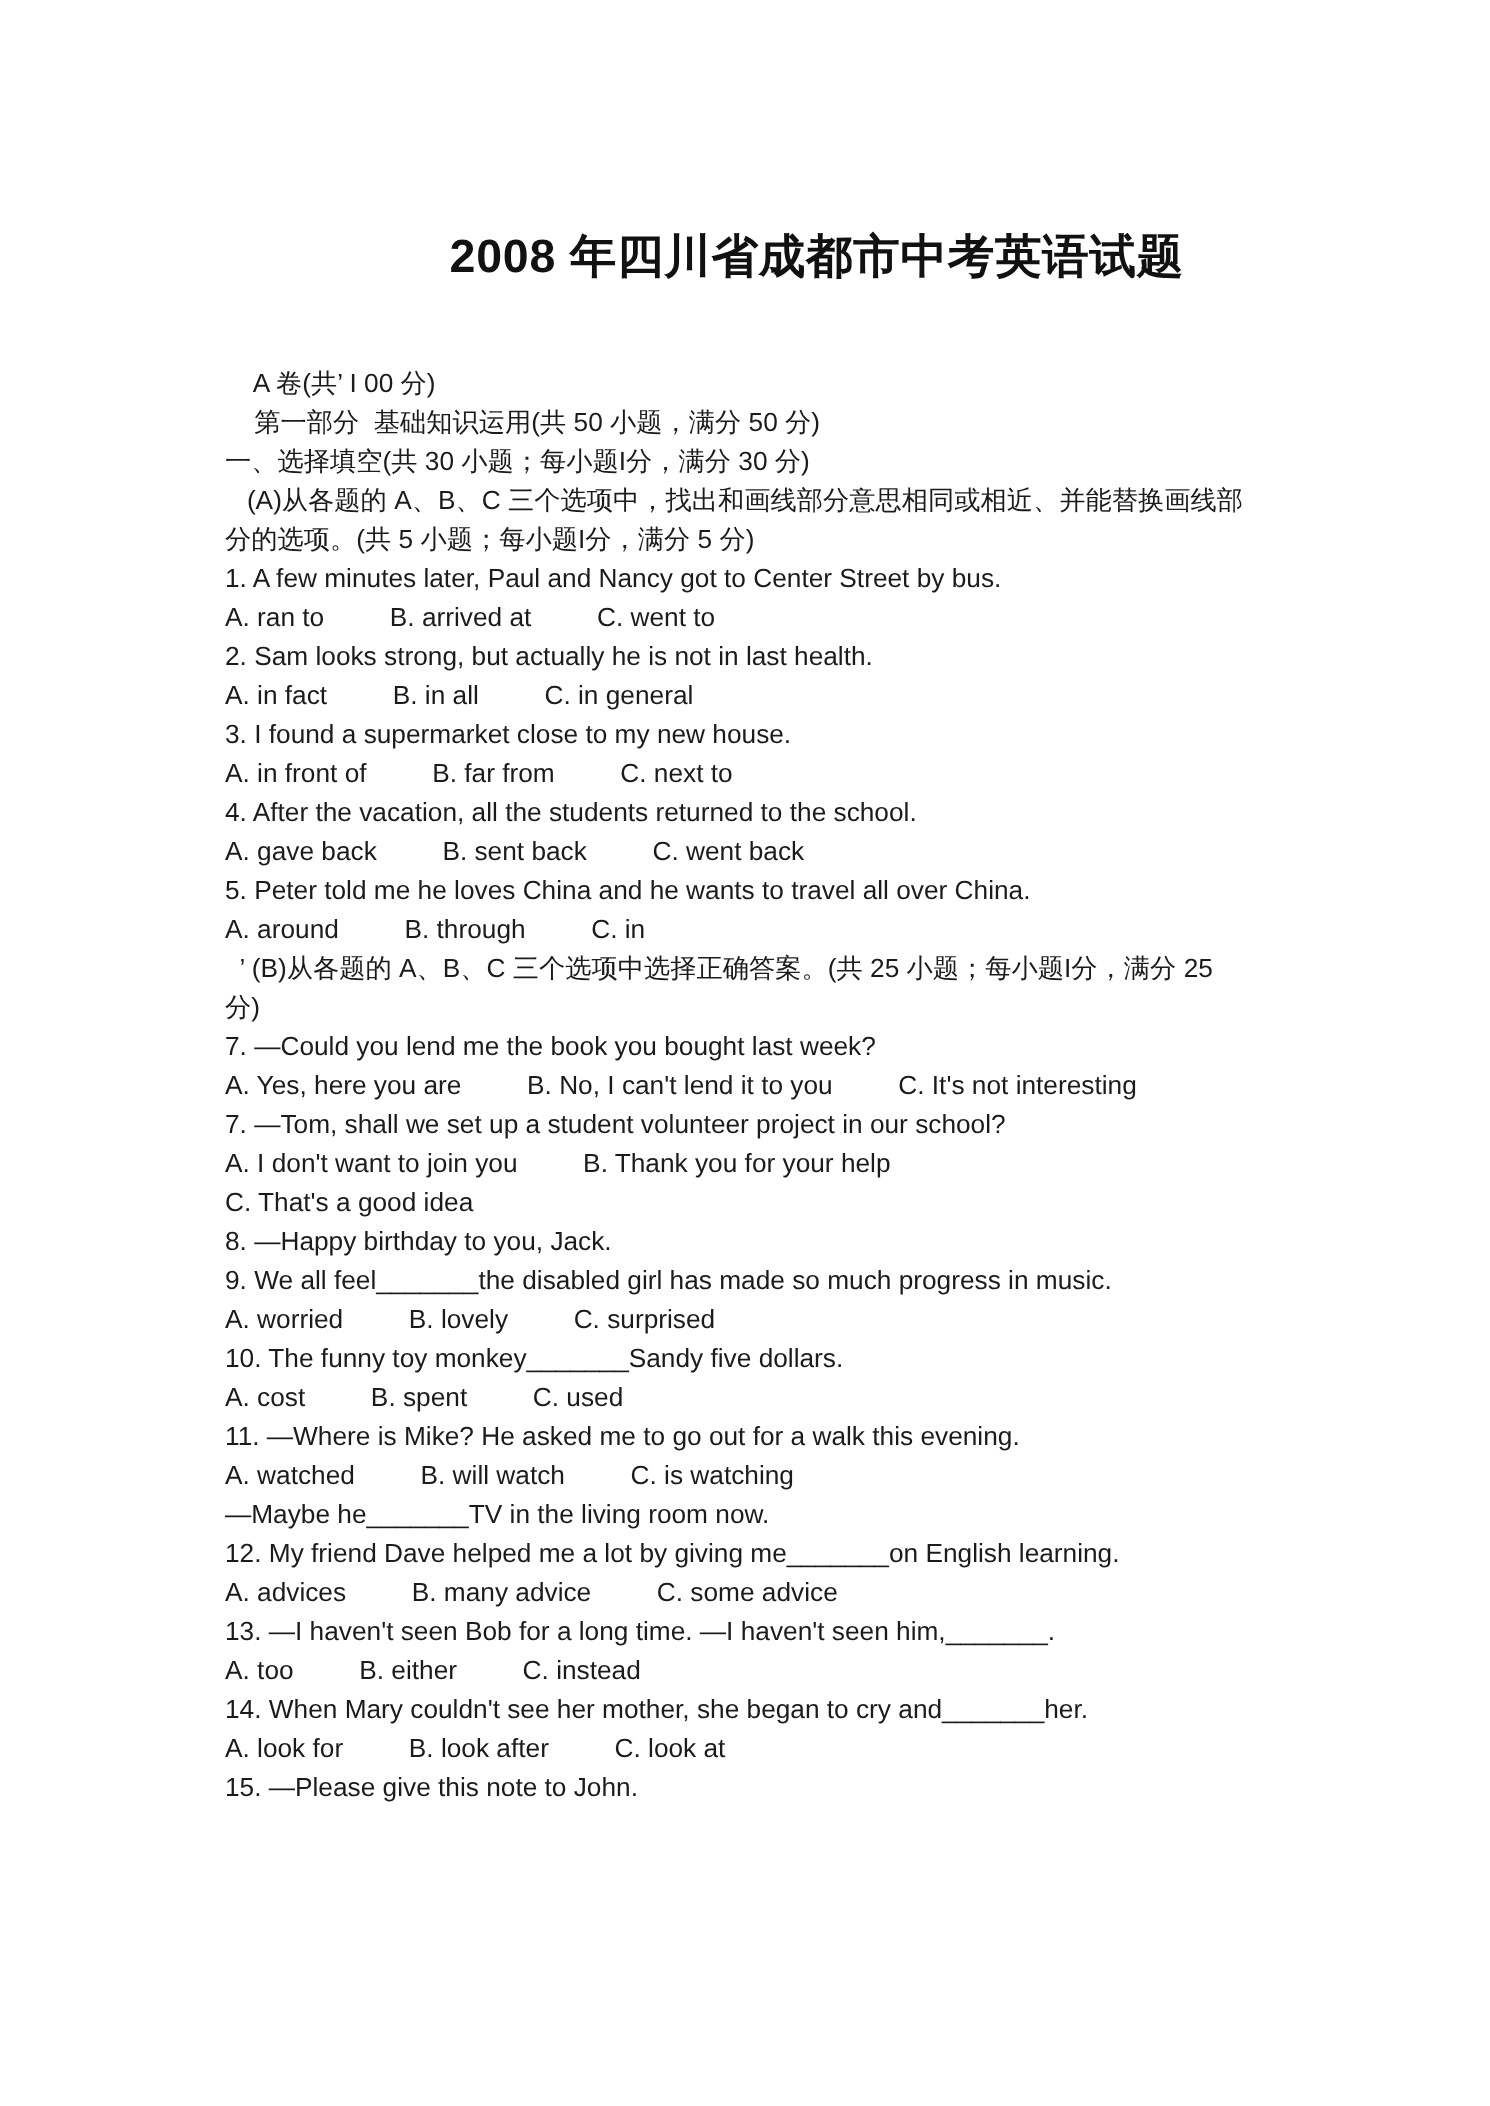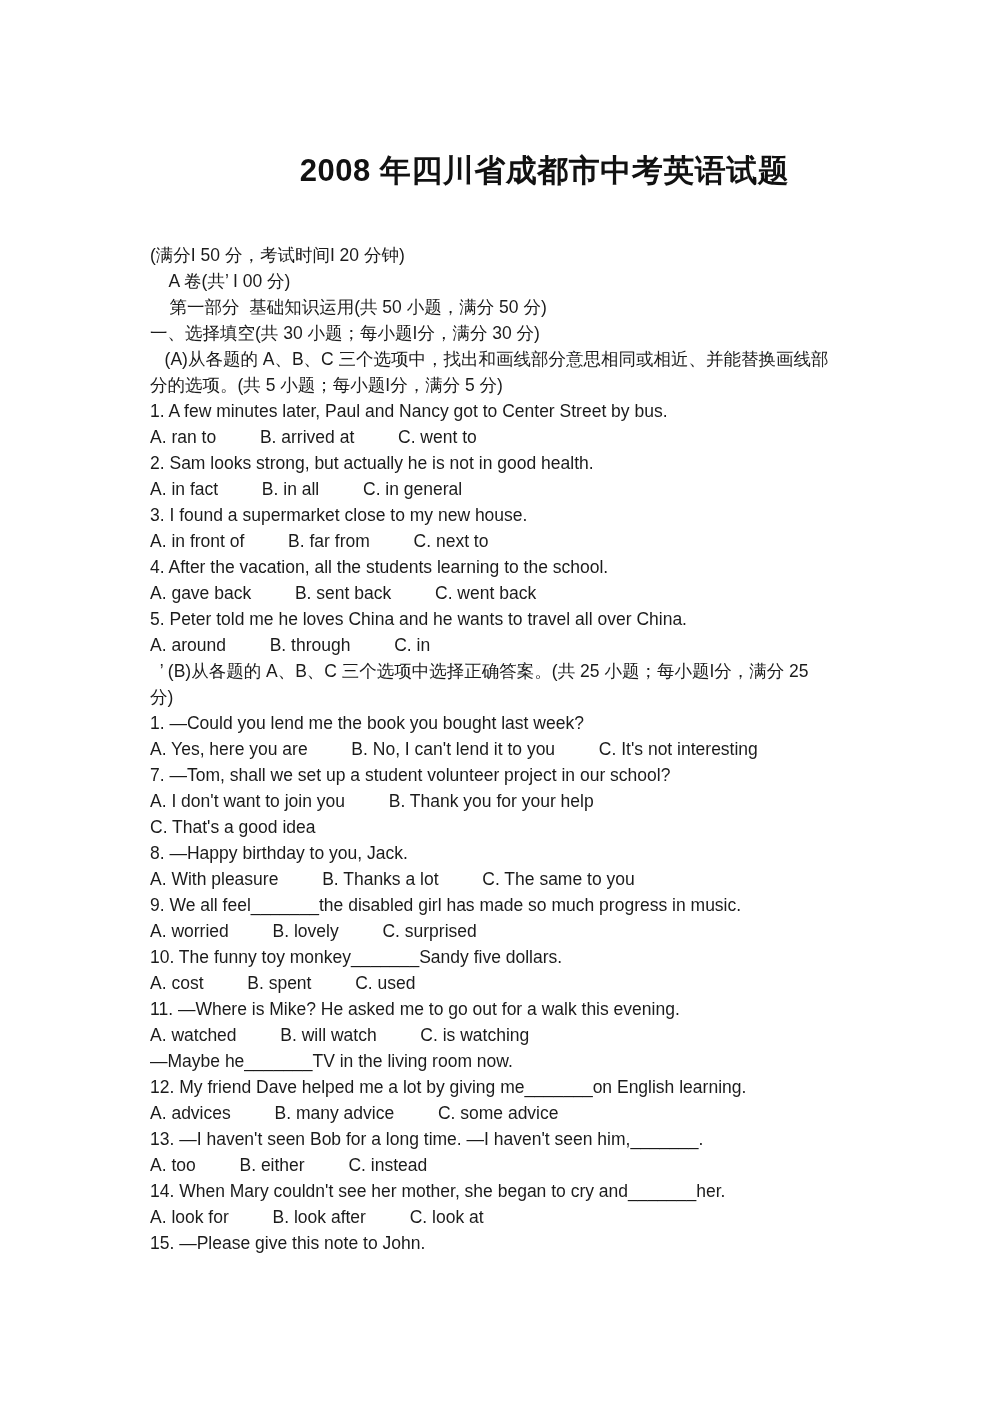--- a/index.html
+++ b/index.html
@@ -45,45 +45,43 @@
     text-underline-offset: 3px;
     text-decoration-thickness: 1.5px;
   }
 </style>
 </head>
 <body>
 
 <div class="page">
   <div class="doc-title">2008 年四川省成都市中考英语试题</div>
   <div class="doc-body">
-      <div class="line"><span>(满分I 50 分，考试时间I 20 分钟)</span></div>
       <div class="line"><span>    A 卷(共’ I 00 分)</span></div>
       <div class="line"><span>    第一部分  基础知识运用(共 50 小题，满分 50 分)</span></div>
       <div class="line"><span>一、选择填空(共 30 小题；每小题I分，满分 30 分)</span></div>
       <div class="line"><span>   (A)从各题的 A、B、C 三个选项中，找出和画线部分意思相同或相近、并能替换画线部</span></div>
       <div class="line"><span>分的选项。(共 5 小题；每小题I分，满分 5 分)</span></div>
       <div class="line"><span>1. A few minutes later, Paul and Nancy </span><span class="u">got to</span><span> Center Street by bus.</span></div>
       <div class="line"><span>A. ran to         B. arrived at         C. went to</span></div>
-      <div class="line"><span>2. Sam looks strong, but </span><span class="u">actually</span><span> he is not in good health.</span></div>
+      <div class="line"><span>2. Sam looks strong, but </span><span class="u">actually</span><span> he is not in last health.</span></div>
       <div class="line"><span>A. in fact         B. in all         C. in general</span></div>
       <div class="line"><span>3. I found a supermarket </span><span class="u">close to</span><span> my new house.</span></div>
       <div class="line"><span>A. in front of         B. far from         C. next to</span></div>
-      <div class="line"><span>4. After the vacation, all the students </span><span class="u">learning</span><span> to the school.</span></div>
+      <div class="line"><span>4. After the vacation, all the students </span><span class="u">returned</span><span> to the school.</span></div>
       <div class="line"><span>A. gave back         B. sent back         C. went back</span></div>
       <div class="line"><span>5. Peter told me he loves China and he wants to travel </span><span class="u">all over</span><span> China.</span></div>
       <div class="line"><span>A. around         B. through         C. in</span></div>
       <div class="line"><span>  ’ (B)从各题的 A、B、C 三个选项中选择正确答案。(共 25 小题；每小题I分，满分 25</span></div>
       <div class="line"><span>分)</span></div>
-      <div class="line"><span>1. —Could you lend me the book you bought last week?</span></div>
+      <div class="line"><span>7. —Could you lend me the book you bought last week?</span></div>
       <div class="line"><span>A. Yes, here you are         B. No, I can't lend it to you         C. It's not interesting</span></div>
       <div class="line"><span>7. —Tom, shall we set up a student volunteer project in our school?</span></div>
       <div class="line"><span>A. I don't want to join you         B. Thank you for your help</span></div>
       <div class="line"><span>C. That's a good idea</span></div>
       <div class="line"><span>8. —Happy birthday to you, Jack.</span></div>
-      <div class="line"><span>A. With pleasure         B. Thanks a lot         C. The same to you</span></div>
       <div class="line"><span>9. We all feel_______the disabled girl has made so much progress in music.</span></div>
       <div class="line"><span>A. worried         B. lovely         C. surprised</span></div>
       <div class="line"><span>10. The funny toy monkey_______Sandy five dollars.</span></div>
       <div class="line"><span>A. cost         B. spent         C. used</span></div>
       <div class="line"><span>11. —Where is Mike? He asked me to go out for a walk this evening.</span></div>
       <div class="line"><span>A. watched         B. will watch         C. is watching</span></div>
       <div class="line"><span>—Maybe he_______TV in the living room now.</span></div>
       <div class="line"><span>12. My friend Dave helped me a lot by giving me_______on English learning.</span></div>
       <div class="line"><span>A. advices         B. many advice         C. some advice</span></div>
       <div class="line"><span>13. —I haven't seen Bob for a long time. —I haven't seen him,_______.</span></div>

